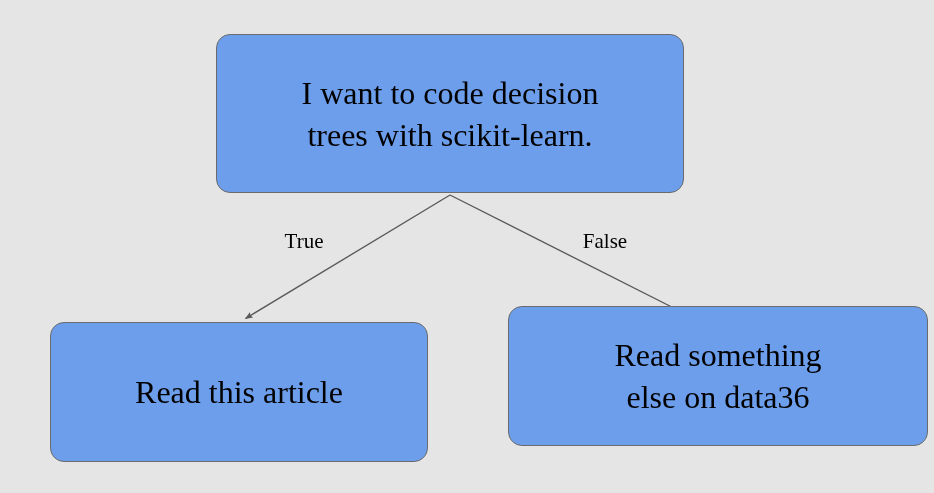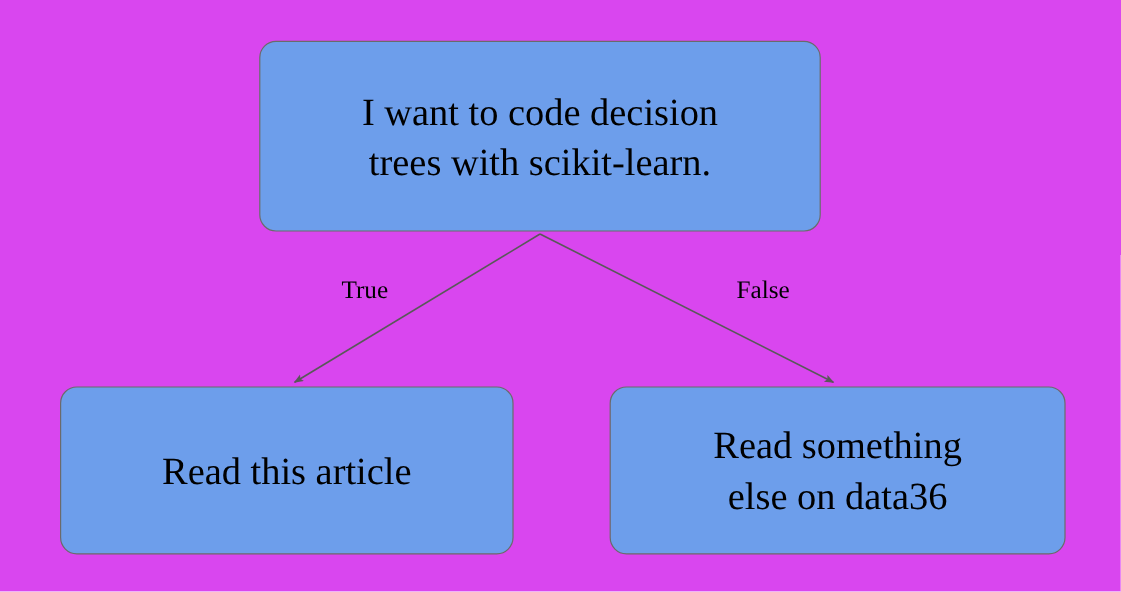--- a/index.html
+++ b/index.html
@@ -7,21 +7,21 @@
     padding: 0;
     background: #ffffff;
   }
   body {
     font-family: "Liberation Serif", "DejaVu Serif", serif;
   }
   #canvas {
     position: relative;
     width: 934px;
     height: 493px;
-    background: #d946ef;
+    background: #e5e5e5;
     overflow: hidden;
   }
   .edges-layer {
     position: absolute;
     left: 0;
     top: 0;
     width: 934px;
     height: 493px;
     pointer-events: none;
   }
@@ -52,40 +52,40 @@
     height: 159px;
   }
   #node-left {
     left: 50px;
     top: 322px;
     width: 378px;
     height: 140px;
   }
   #node-right {
     left: 508px;
-    top: 322px;
-    width: 380px;
+    top: 306px;
+    width: 420px;
     height: 140px;
   }
   .edge-label {
     position: absolute;
     font-family: "Liberation Serif", "DejaVu Serif", serif;
     font-size: 21px;
     line-height: 20px;
     color: #000000;
     text-align: center;
     white-space: nowrap;
   }
   #edge-label-true {
     left: 264px;
     top: 231px;
     width: 80px;
   }
   #edge-label-false {
-    left: 596px;
+    left: 565px;
     top: 231px;
     width: 80px;
   }
 </style>
 </head>
 <body>
 
 <div id="canvas">
 
   <svg class="edges-layer" viewBox="0 0 934 493" width="934" height="493" xmlns="http://www.w3.org/2000/svg">

